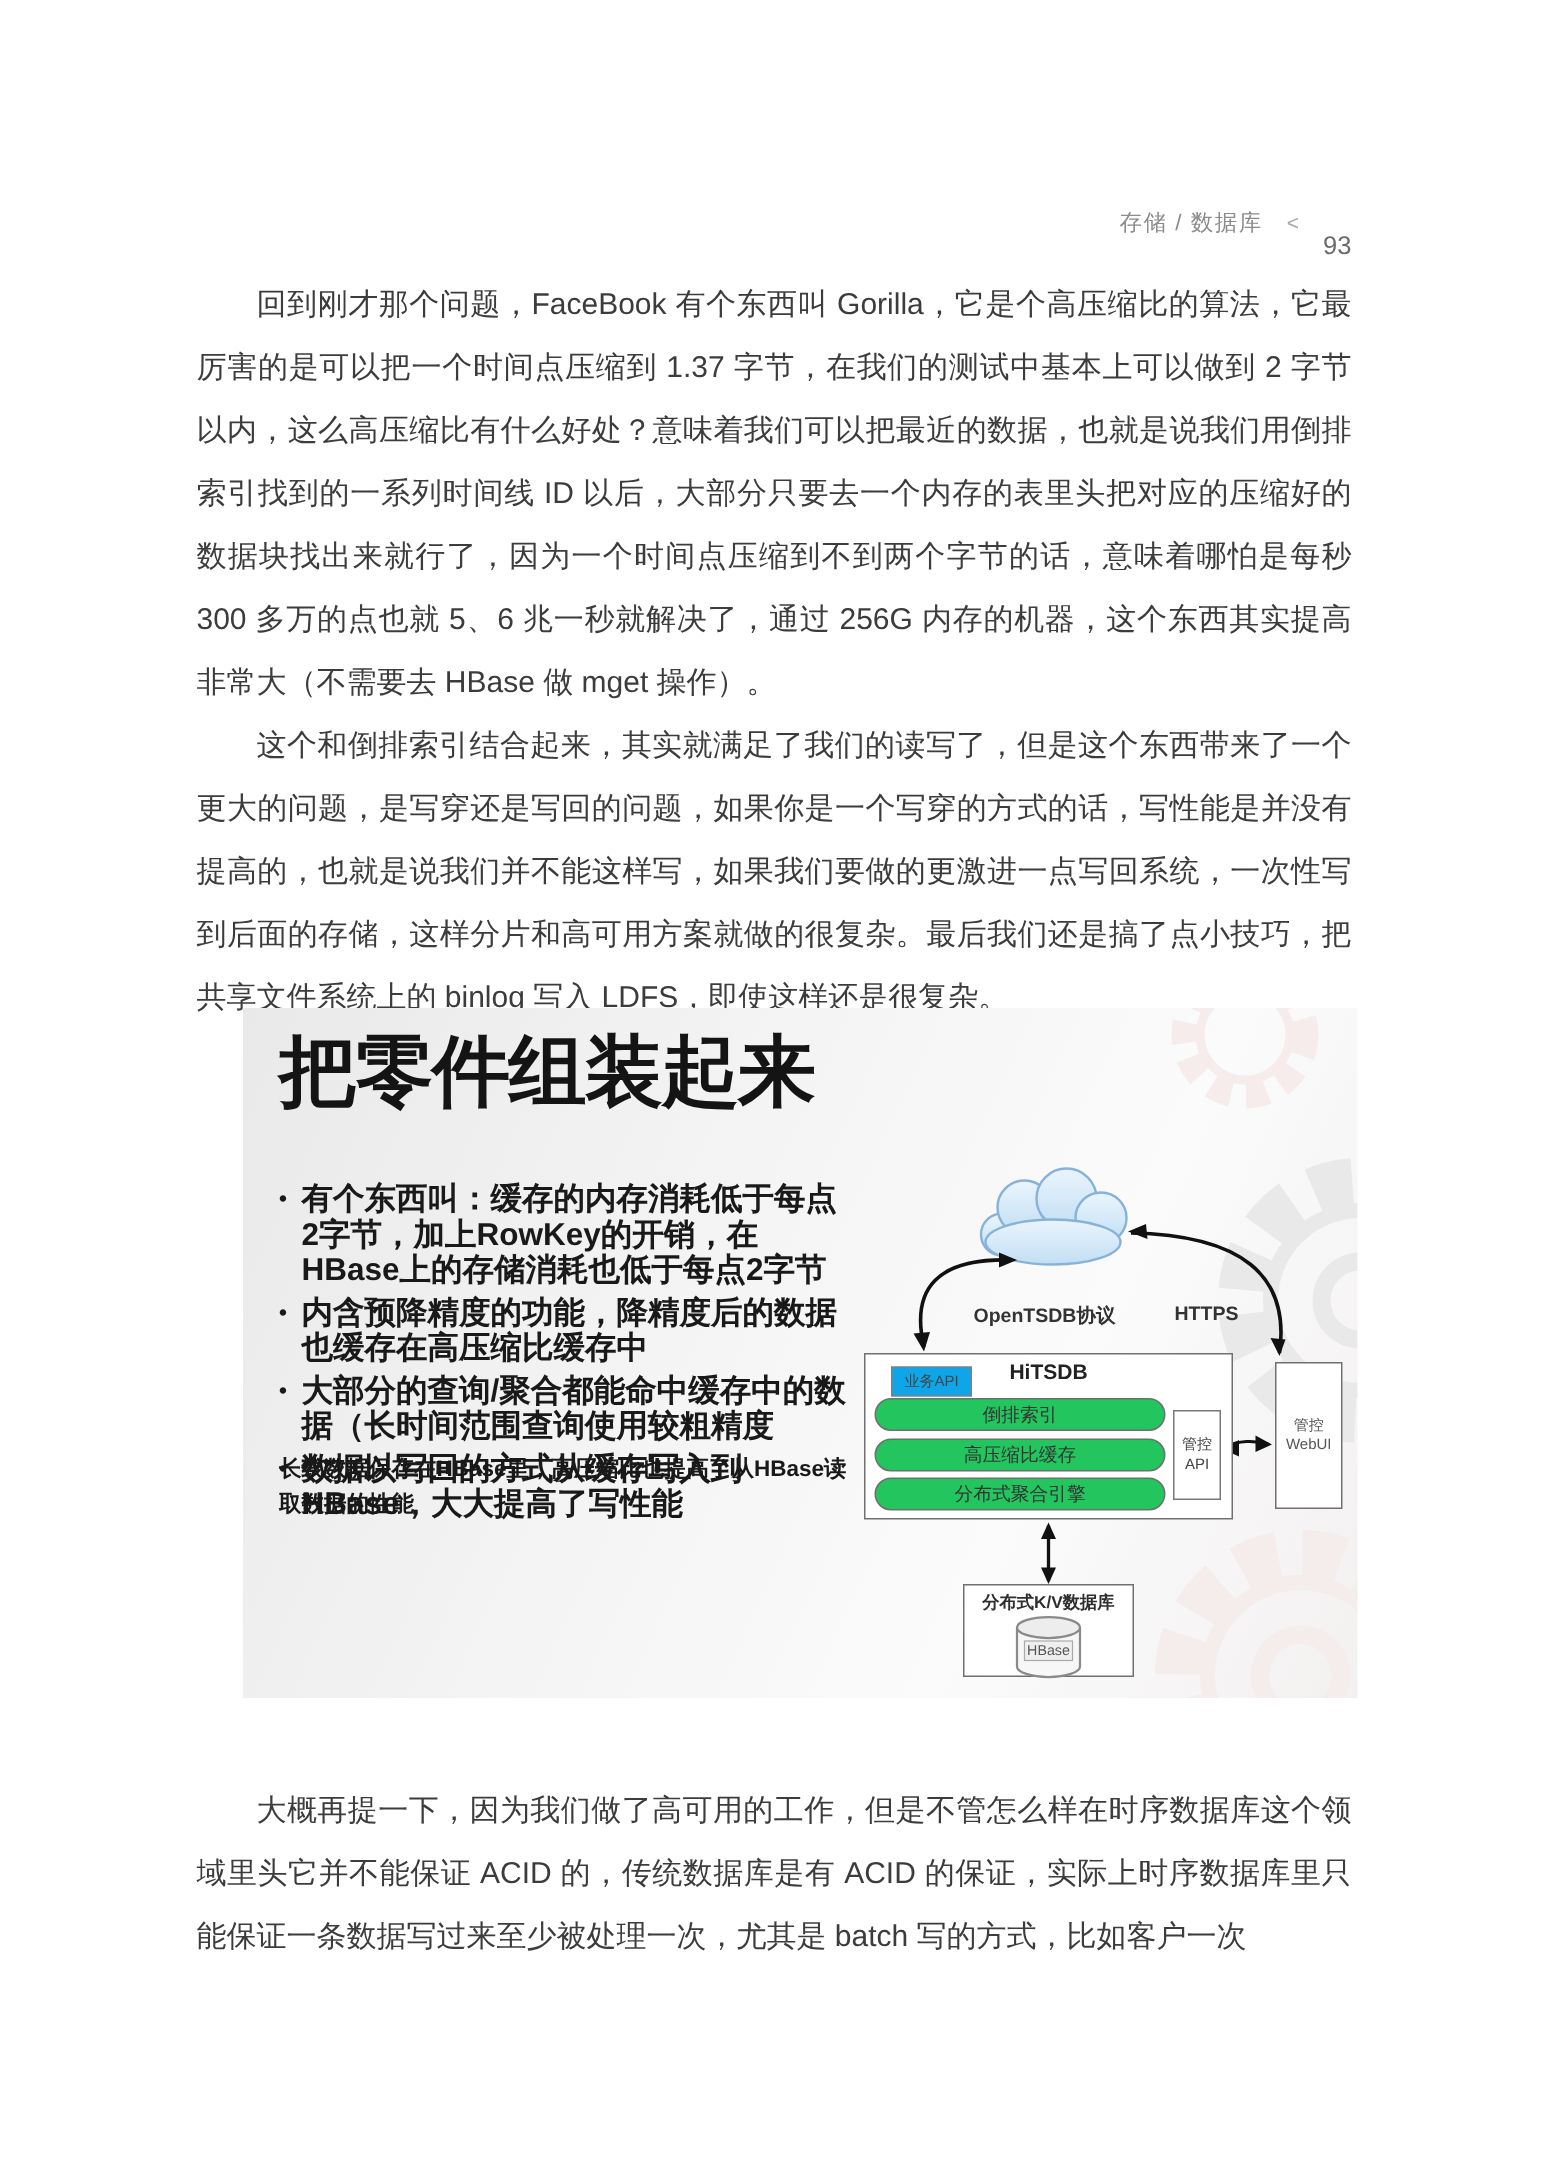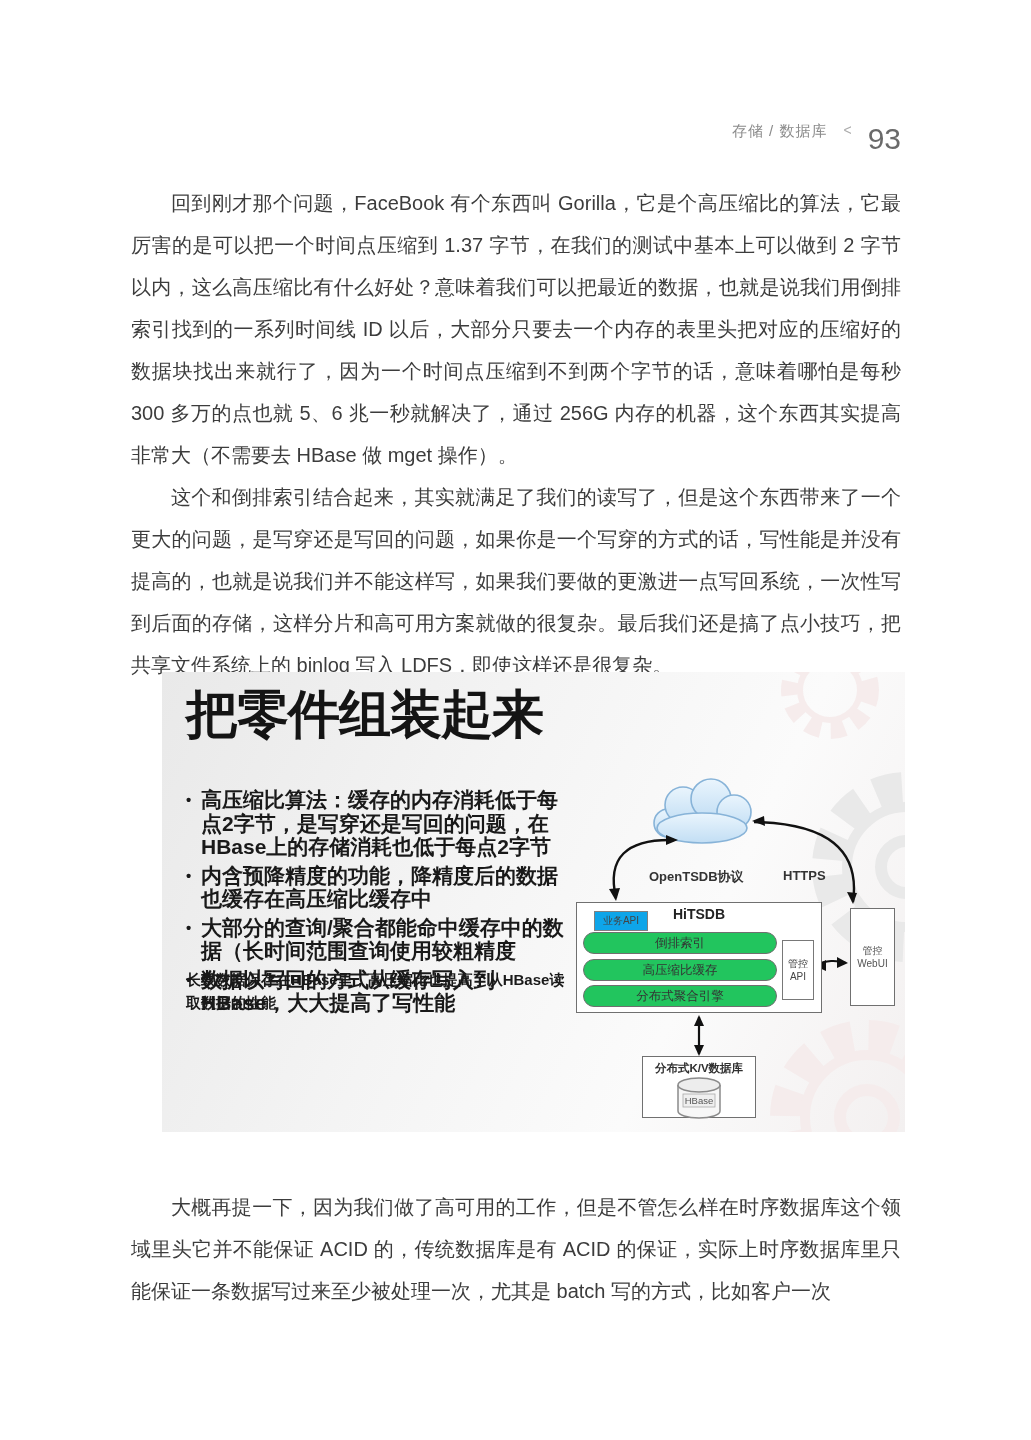--- a/index.html
+++ b/index.html
@@ -2,25 +2,25 @@
 <html><head>
 <meta charset="utf-8">
 <style>
   html,body{margin:0;padding:0;background:#ffffff;}
   .page{
     position:relative;width:1031px;height:1440px;margin:0 auto;background:#ffffff;
     font-family:"Liberation Sans","DejaVu Sans",sans-serif;overflow:hidden;
   }
   
   .hdr{
-    position:absolute;top:122px;right:130px;display:flex;align-items:flex-start;gap:16px;
+    position:absolute;top:122px;right:130px;display:flex;align-items:center;gap:16px;
   }
   .hdr .sec{font-size:15px;color:#8b8b8b;letter-spacing:1px;}
   .hdr .caret{font-size:14px;color:#aaaaaa;}
-  .hdr .pno{font-size:30px;color:#6a6a6a;}
+  .hdr .pno{font-size:17px;color:#6a6a6a;margin-top:32px;}
   
   .bodytext{
     position:absolute;left:131px;width:770px;color:#3c3c3c;
     font-size:20px;line-height:42px;text-align:justify;
   }
   .bodytext p{margin:0;text-indent:2em;}
   .blk-top{top:182px;}
   .blk-bottom{top:1186px;}
   
   .slide{
@@ -87,21 +87,21 @@
         <circle cx="705" cy="445" r="27" stroke-width="12"></circle>
       </g>
       <g fill="none" stroke="#f6ecec">
         <circle cx="668" cy="18" r="40" stroke-width="18" stroke-dasharray="14 10"></circle>
         <circle cx="668" cy="18" r="30" stroke-width="6"></circle>
       </g>
     </svg>
 
     <div class="slide-title">把零件组装起来</div>
     <ul class="bullets">
-      <li><span class="mk">•</span><span>高压缩比算法：缓存的内存消耗低于每点2字节，是写穿还是写回的问题，在HBase上的存储消耗也低于每点2字节</span></li>
+      <li><span class="mk">•</span><span>有个东西叫：缓存的内存消耗低于每点2字节，加上RowKey的开销，在HBase上的存储消耗也低于每点2字节</span></li>
       <li><span class="mk">•</span><span>内含预降精度的功能，降精度后的数据也缓存在高压缩比缓存中</span></li>
       <li><span class="mk">•</span><span>大部分的查询/聚合都能命中缓存中的数据（长时间范围查询使用较粗精度</span></li>
       <li>
           <span class="mk">长线数据保存在HBase里，高压缩比也提高了从HBase读取数据的性能</span>
         </li>
       <li><span class="mk">•</span><span>数据以写回的方式从缓存写入到HBase，大大提高了写性能</span></li>
     </ul>
 
     <svg class="layer" width="743" height="460" aria-hidden="true">
       <defs>

